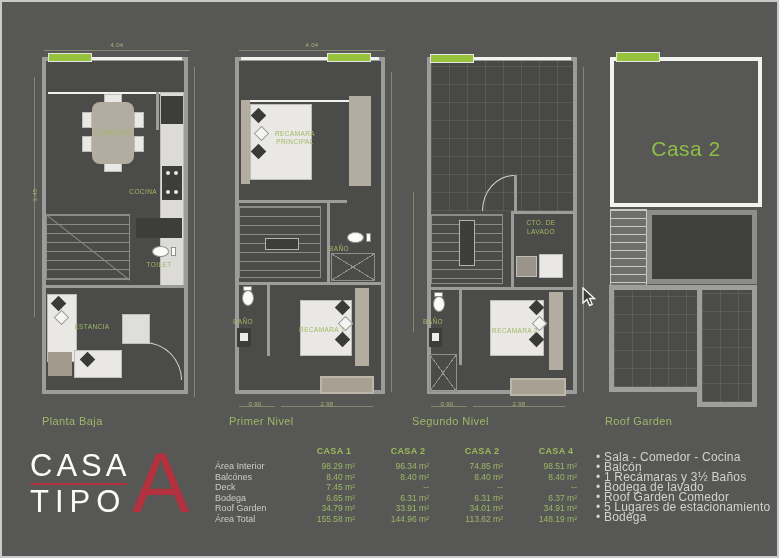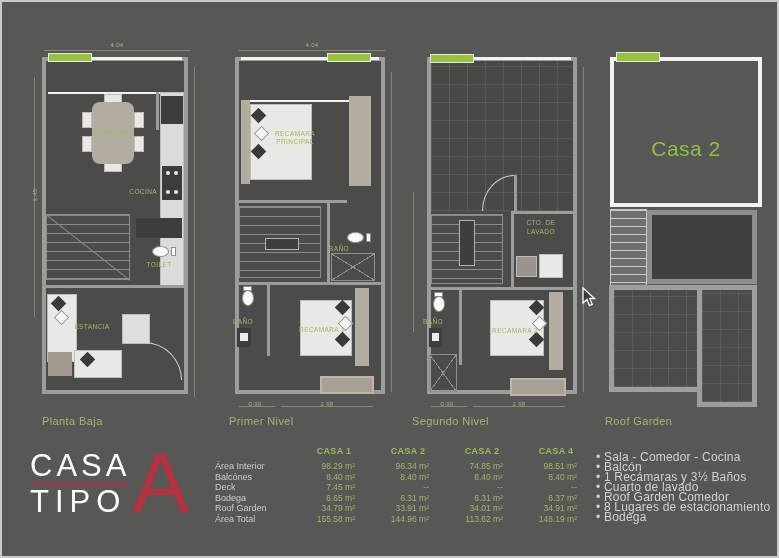--- a/index.html
+++ b/index.html
@@ -264,23 +264,23 @@
     <div class="val">155.58 m²</div>
     <div class="val">144.96 m²</div>
     <div class="val">113.62 m²</div>
     <div class="val">148.19 m²</div>
   </div>
 
   <ul id="features" style="left:594px;top:450px;">
     <li>Sala - Comedor - Cocina</li>
     <li>Balcón</li>
     <li>1 Recámaras y 3½ Baños</li>
-    <li>Cuarto de lavado</li>
+    <li>Bodega de lavado</li>
     <li>Roof Garden Comedor</li>
-    <li>8 Lugares de estacionamiento</li>
+    <li>5 Lugares de estacionamiento</li>
     <li>Bodega</li>
   </ul>
 
   <svg class="abs" style="left:580px;top:285px;" width="15" height="21" viewBox="0 0 15 21">
     <path d="M1,1 L1,16 L5,12.5 L7.5,18.5 L10.2,17.3 L7.7,11.5 L12.5,11.5 Z" fill="#3a3a39" stroke="#f5f5f4" stroke-width="1.4"></path>
   </svg>
 
 </div>
 
 </body></html>

